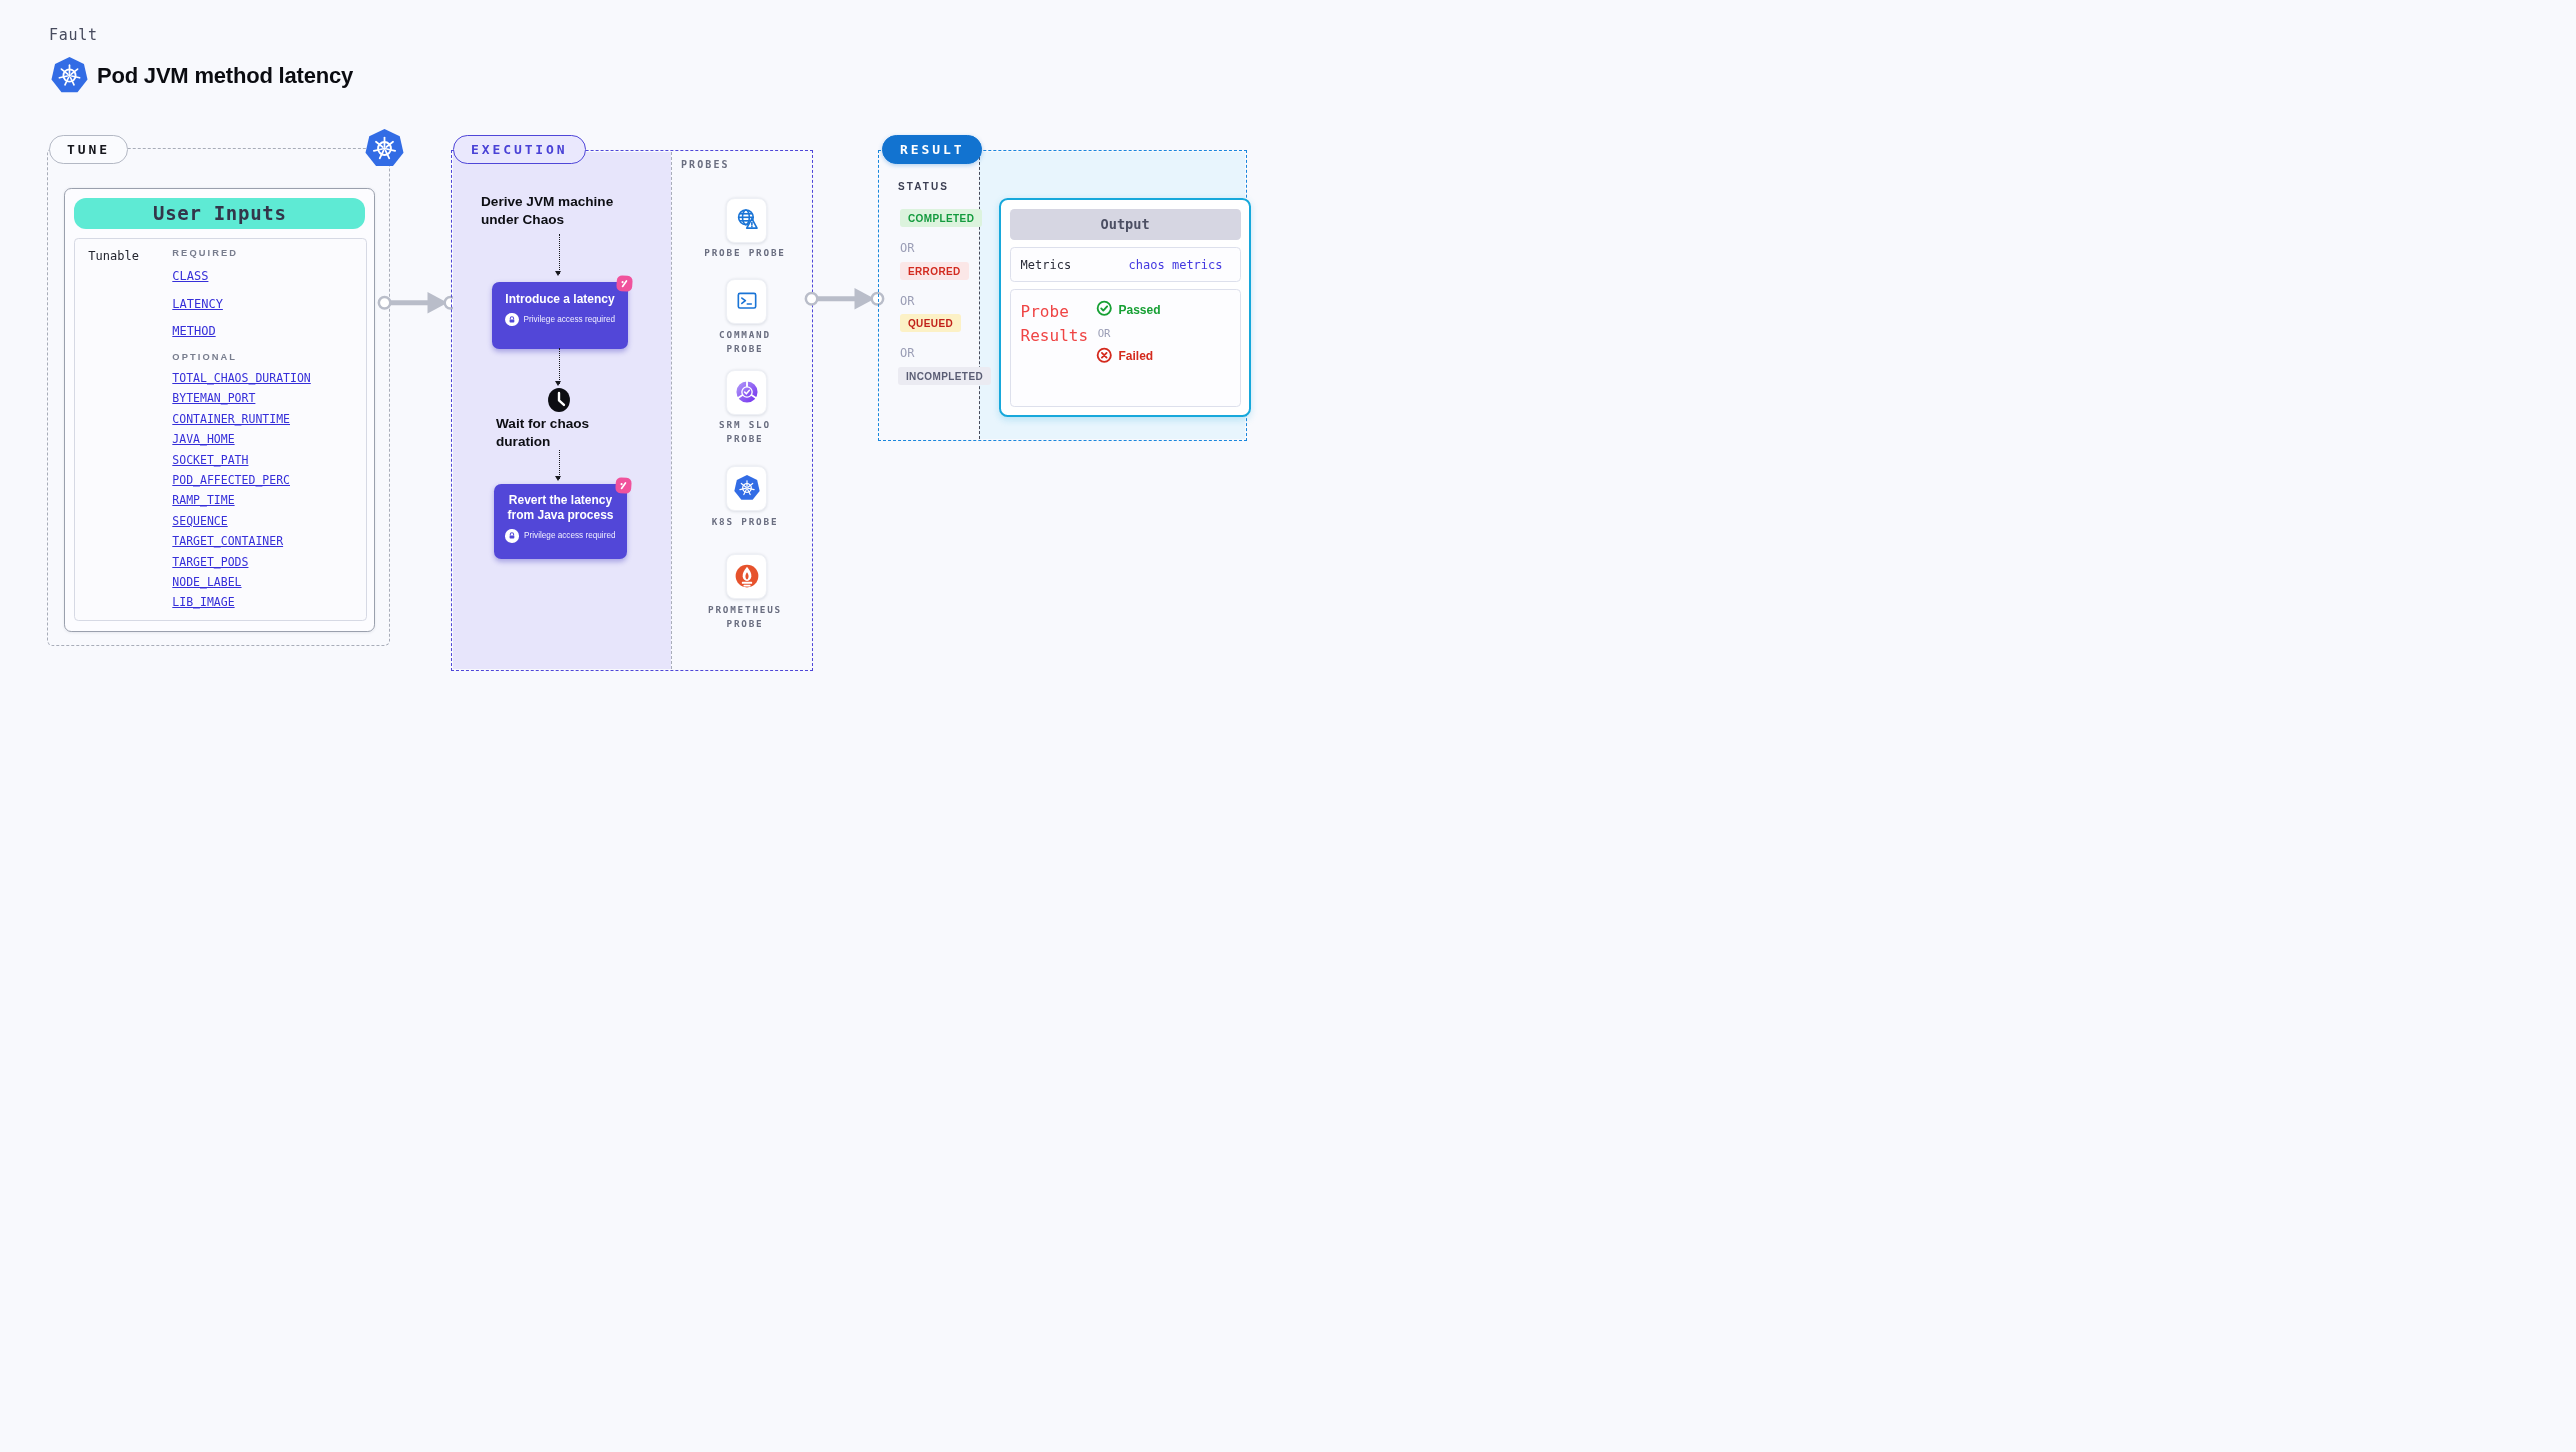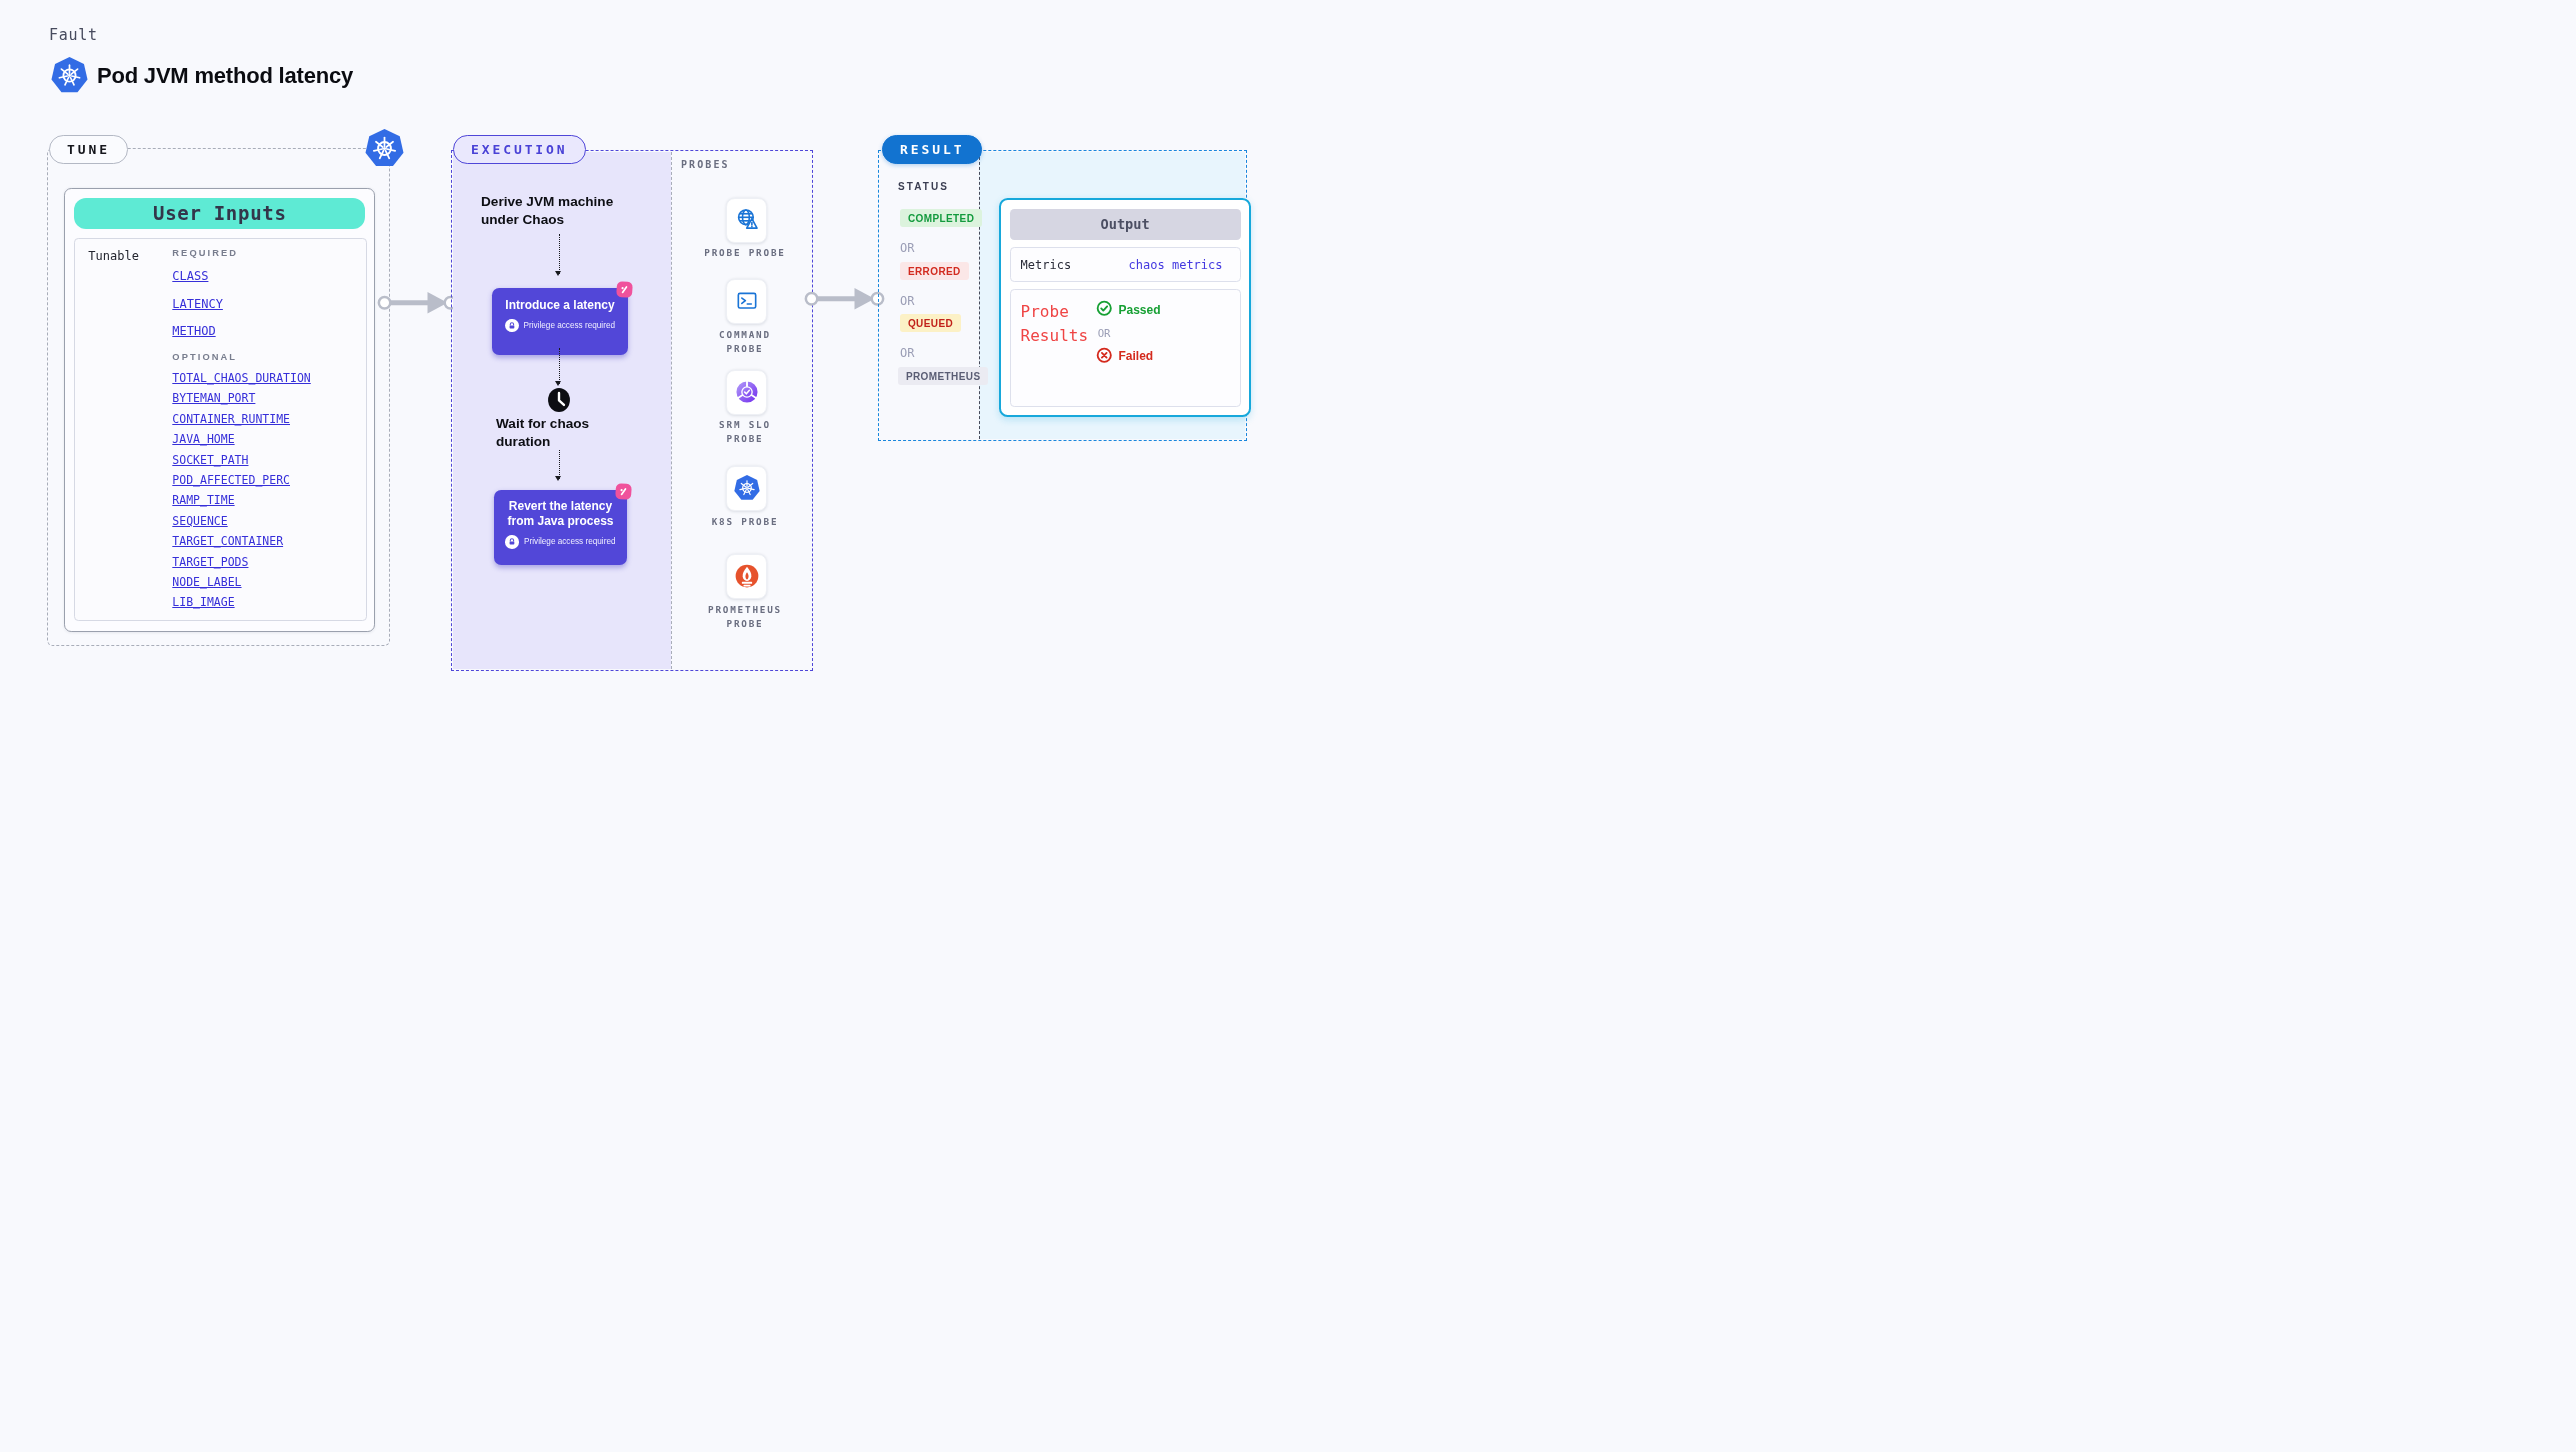--- a/index.html
+++ b/index.html
@@ -39,21 +39,21 @@
   .param{font-size:12px;color:#362fd9;text-decoration:underline;}
   .param-list-required .param{margin-bottom:13.6px;}
   .param-list-optional .param{font-size:11.5px;margin-bottom:6.4px;}
 
   
   .flow-text{font-size:13.6px;line-height:1.35;font-weight:800;color:#0d0e13;}
   .dot-arrow{width:0;border-left:1.8px dotted #17181d;}
   .dot-arrow:after{content:'';position:absolute;bottom:-2.1px;left:-4.7px;
                    border:3.9px solid transparent;border-top:5.7px solid #17181d;border-bottom:0;}
   .action-box{background:#5247d8;border-radius:7.2px;box-shadow:0 2.1px 5.7px rgba(60,52,190,.35);
-              text-align:center;color:#fff;margin-top:6px;}
+              text-align:center;color:#fff;}
   .action-title{font-size:12px;font-weight:700;line-height:1.25;padding:0 10px;}
   .action-note{display:flex;align-items:center;justify-content:center;gap:5px;margin-top:5.7px;}
   .action-note-text{font-size:8.2px;color:#f0efff;}
   .lock-circle{width:13.6px;height:13.6px;border-radius:50%;background:#fff;display:flex;align-items:center;justify-content:center;}
   .chaos-badge{position:absolute;right:-7.2px;top:-8.6px;width:21px;height:21px;transform:rotate(-8deg);}
 
   
   .probes-label,.probe-name{font-family:"DejaVu Sans Mono","Liberation Mono",monospace;
       font-size:9.3px;font-weight:700;color:#6a6e80;letter-spacing:1.8px;}
   .probes-label{font-size:10px;letter-spacing:2.1px;}
@@ -316,21 +316,21 @@
   </div>
   <div class="abs mono pill pill-result" style="left:882px;top:135px;">RESULT</div>
 
   <div class="abs status-label" style="left:898px;top:181px;">STATUS</div>
   <div class="abs status-badge sans" style="left: 900px; top: 209px; background-color: rgb(220, 243, 221); color: rgb(18, 154, 61);">COMPLETED</div>
   <div class="abs mono or-label" style="left:900px;top:241px;">OR</div>
   <div class="abs status-badge sans" style="left: 900px; top: 262px; background-color: rgb(251, 231, 231); color: rgb(210, 43, 31);">ERRORED</div>
   <div class="abs mono or-label" style="left:900px;top:294px;">OR</div>
   <div class="abs status-badge sans" style="left: 900px; top: 314px; background-color: rgb(252, 241, 198); color: rgb(193, 34, 26);">QUEUED</div>
   <div class="abs mono or-label" style="left:900px;top:346px;">OR</div>
-  <div class="abs status-badge sans" style="left: 898px; top: 367px; background-color: rgb(235, 235, 242); color: rgb(90, 93, 116);">PROMETHEUS</div>
+  <div class="abs status-badge sans" style="left: 898px; top: 367px; background-color: rgb(235, 235, 242); color: rgb(90, 93, 116);">INCOMPLETED</div>
 
   <div class="abs output-box" style="left:999px;top:198px;width:231px;height:198px;">
     <div class="out-header mono">Output</div>
     <div class="out-row metrics-row">
       <span class="mono metrics-label">Metrics</span>
       <span class="mono metrics-value">chaos metrics</span>
     </div>
     <div class="out-row proberes-row">
       <div class="mono proberes-label">Probe Results</div>
       <div class="verdicts">

